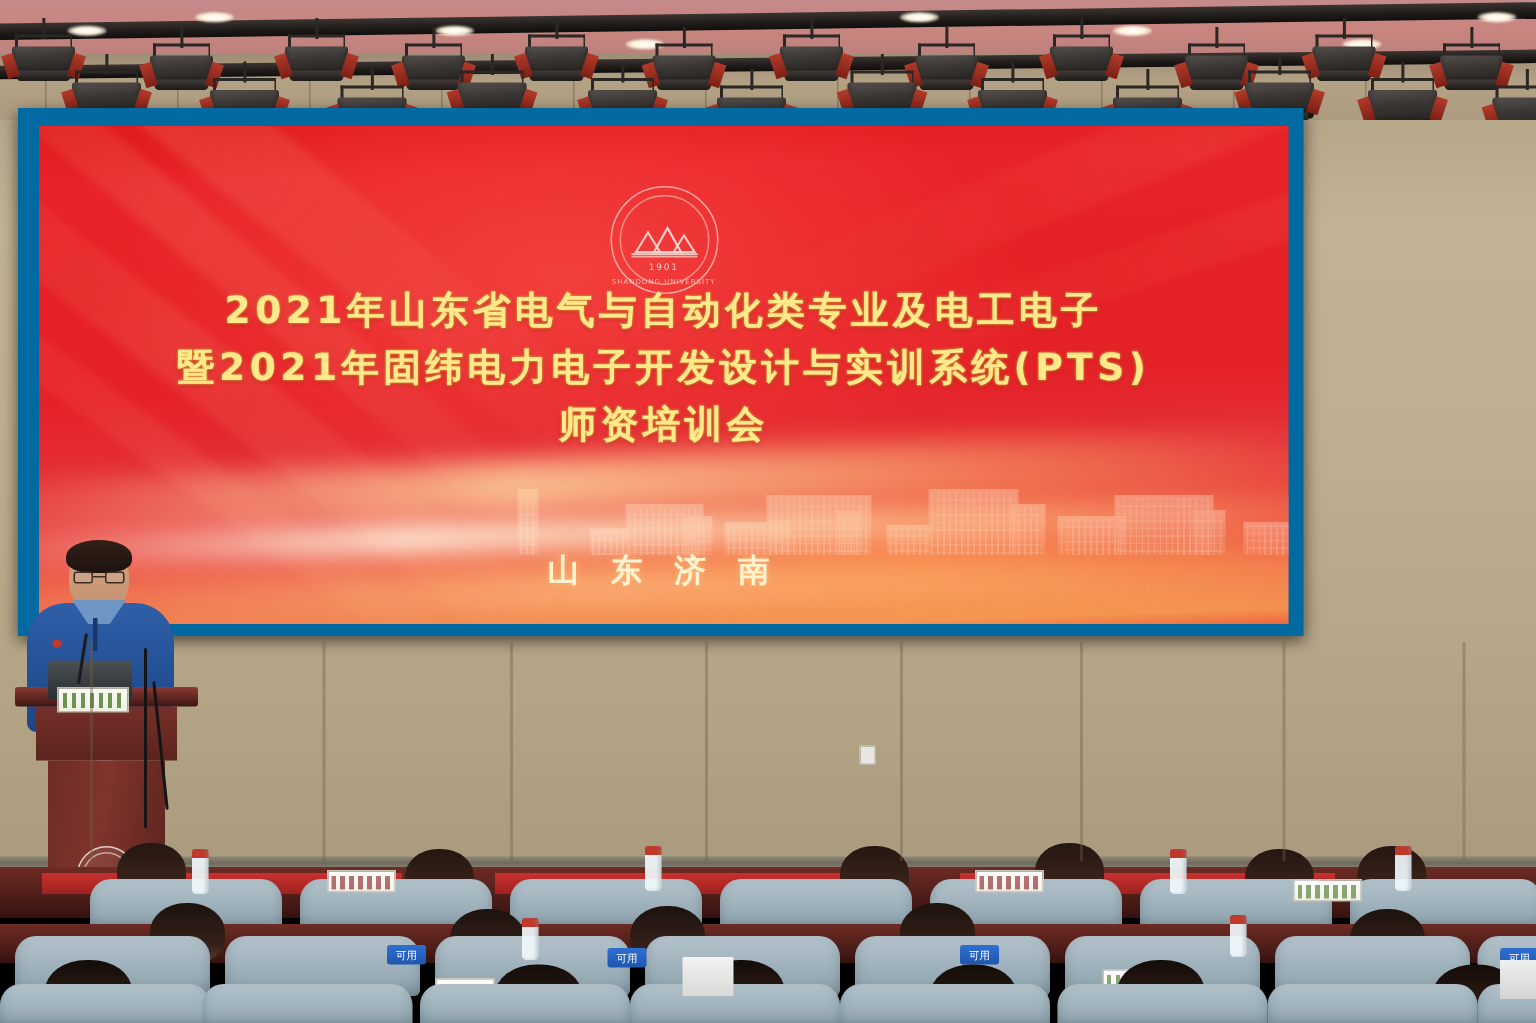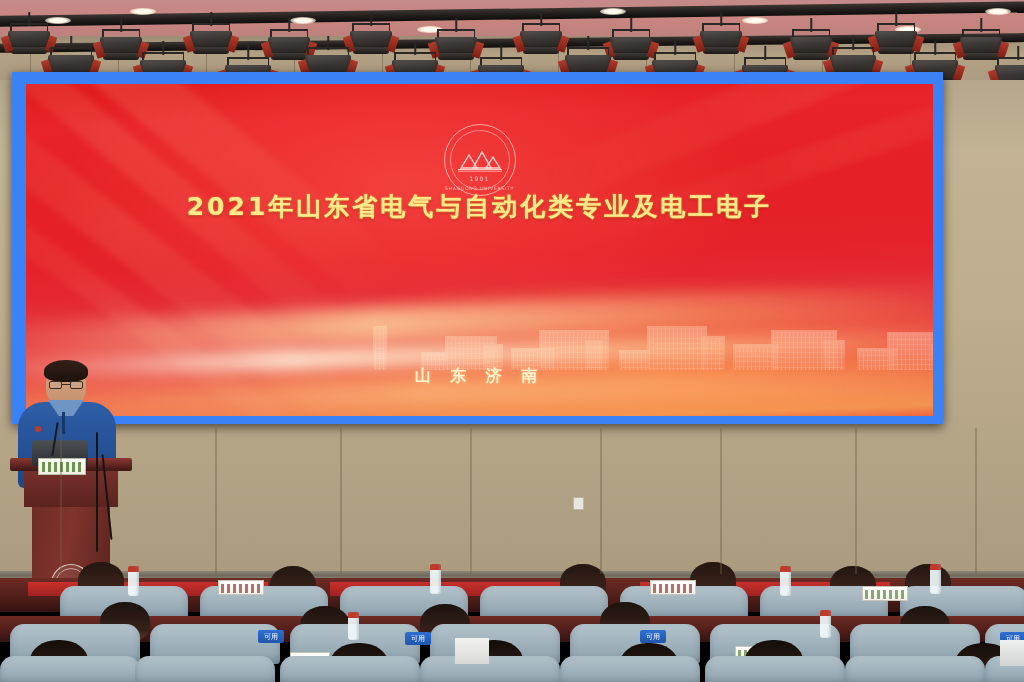--- a/index.html
+++ b/index.html
@@ -89,22 +89,22 @@
     background: linear-gradient(180deg,#8e8777 0%, #6f6a5d 50%, #918a7a 100%);
   }
   .wall-wood {
     position:absolute; left:0; width:1024px;
     background: repeating-linear-gradient(90deg,
       #c2a379 0px, #c2a379 5px, #b89a72 5px, #b89a72 6px);
   }
 
   
   .screen-frame {
-    position:absolute; left:12px; top:72px; width:931px; height:352px;
-    background:#3b82f6;
+    position:absolute; left:12px; top:72px; width:857px; height:352px;
+    background:#0369a1;
     box-shadow: 0 3px 10px rgba(0,0,0,.6);
   }
   .screen {
     position:absolute; left:14px; top:12px; right:10px; bottom:8px;
     overflow:hidden;
     background:
       radial-gradient(ellipse 62% 70% at 42% 30%, rgba(255,90,80,0.55) 0%, rgba(255,60,55,0.0) 62%),
       radial-gradient(ellipse 85% 50% at 70% 88%, rgba(255,160,70,0.55) 0%, rgba(255,120,60,0.0) 60%),
       linear-gradient(178deg,
         #e01b1f 0%, #e8232a 12%, #e52026 30%,
@@ -194,21 +194,21 @@
   }
   .screen-text .line {
     font-size: 25px;
     line-height: 38px;
     letter-spacing: 3px;
     white-space: nowrap;
   }
   .screen-venue {
     position:absolute; left:0; top:282px; width:100%;
     text-align:center;
-    font-weight:bold; font-size:16px; letter-spacing:7px;
+    font-weight:bold; font-size:21px; letter-spacing:7px;
     color:#fff3cf;
     text-shadow: 0 0 4px rgba(255,190,120,.9);
   }
   .screen-date {
     position:absolute; left:0; top:312px; width:100%;
     text-align:center;
     font-weight:bold; font-size:15px; letter-spacing:3px;
     color:#ffe9c4;
     opacity:.92;
     text-shadow: 0 0 5px rgba(255,190,120,.8);
@@ -712,20 +712,22 @@
           <path d="M29 20 L36 9 L43 20 Z" fill="none" stroke="rgba(255,232,224,.9)" stroke-width="1.4"></path>
           <path d="M1 21.5 H45" stroke="rgba(255,232,224,.9)" stroke-width="1.2"></path>
           <path d="M1 23.2 H45" stroke="rgba(255,232,224,.7)" stroke-width="1"></path>
         </svg>
         <span class="year">1901</span>
         <span class="uni">SHANDONG UNIVERSITY</span>
       </div>
 
       <div class="screen-text">
         <div class="line">2021年山东省电气与自动化类专业及电工电子</div>
+        <div class="line">暨2021年固纬电力电子开发设计与实训系统(PTS)</div>
+        <div class="line">师资培训会</div>
       </div>
       <div class="screen-venue">山 东  济 南</div>
     </div>
   </div>
 
   <div class="speaker-wrap">
     <div class="torso"></div>
     <div class="head"></div>
     <div class="hair"></div>
     <div class="glasses">

